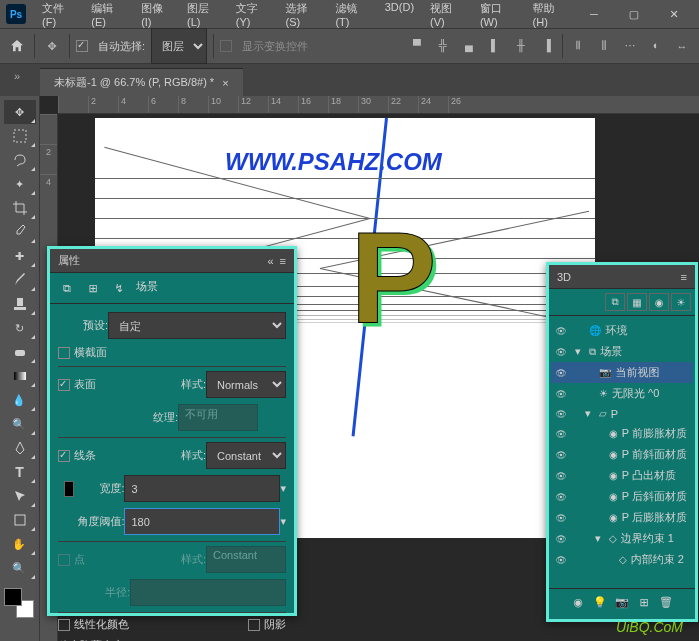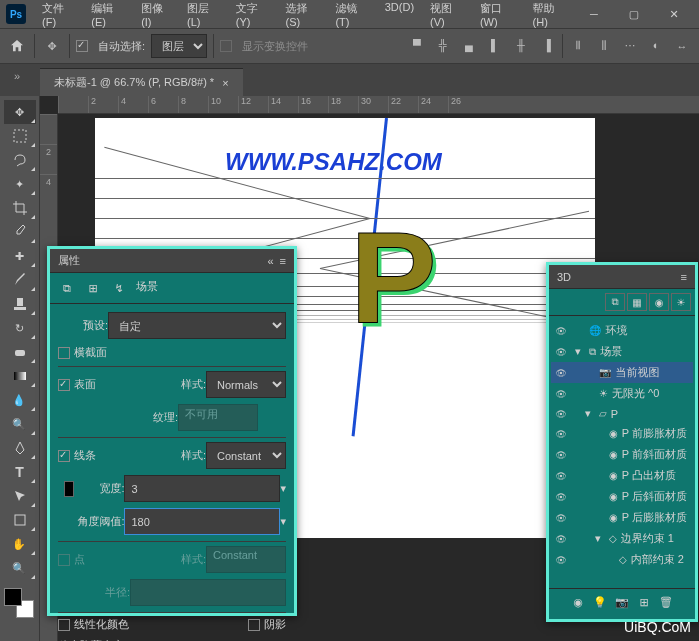--- a/index.html
+++ b/index.html
@@ -8,21 +8,21 @@
 .titlebar { height: 28px; background: #535353; display: flex; align-items: center; padding: 0 6px; }
 .ps-logo { width: 20px; height: 20px; background: #001e36; border-radius: 3px; display: flex; align-items: center; justify-content: center; color: #31a8ff; font-weight: bold; font-size: 10px; }
 .menu { display: flex; margin-left: 8px; flex: 1; }
 .menu-item { padding: 4px 8px; cursor: pointer; }
 .win-controls { display: flex; gap: 2px; }
 .win-btn { width: 38px; height: 24px; display: flex; align-items: center; justify-content: center; cursor: pointer; }
 
 .options-bar { height: 36px; background: #535353; border-top: 1px solid #383838; border-bottom: 1px solid #383838; display: flex; align-items: center; padding: 0 6px; gap: 6px; }
 .home-icon { width: 22px; height: 22px; display: flex; align-items: center; justify-content: center; }
 .divider { width: 1px; height: 24px; background: #383838; }
-.opt-select { background: #3f3f3f; border: 1px solid #2a2a2a; color: #d0d0d0; padding: 2px 6px; height: 24px; font-size: 11px; }
+.opt-select { background: #3f3f3f; border: 1px solid #2a2a2a; color: #d0d0d0; padding: 2px 6px; height: 36px; font-size: 11px; }
 .checkbox { width: 12px; height: 12px; border: 1px solid #888; margin-right: 4px; display: inline-block; vertical-align: middle; }
 .checkbox.checked::after { content: "✓"; color: #d0d0d0; font-size: 10px; position: relative; top: -3px; }
 .opt-icon { width: 22px; height: 22px; display: flex; align-items: center; justify-content: center; cursor: pointer; opacity: 0.85; }
 
 .tab-bar { height: 32px; background: #434343; display: flex; align-items: end; padding-left: 40px; }
 .doc-tab { background: #535353; padding: 6px 14px; font-size: 11px; display: flex; align-items: center; gap: 8px; border-top: 1px solid #2a2a2a; }
 .doc-close { cursor: pointer; }
 
 .main-area { display: flex; height: calc(100% - 96px); position: relative; }
 .toolbar { width: 40px; background: #535353; border-right: 1px solid #383838; display: flex; flex-direction: column; padding-top: 4px; }
@@ -63,21 +63,21 @@
 
 .filter-row { display: flex; justify-content: flex-end; padding: 4px; gap: 2px; border-bottom: 1px solid #2a2a2a; }
 .filter-btn { width: 20px; height: 18px; border: 1px solid #666; display: flex; align-items: center; justify-content: center; cursor: pointer; font-size: 10px; }
 
 .color-swatches { margin-top: 8px; display: flex; position: relative; width: 30px; height: 30px; margin-left: 4px; }
 .swatch-fg { width: 18px; height: 18px; background: #000; border: 1px solid #888; position: absolute; top: 0; left: 0; }
 .swatch-bg { width: 18px; height: 18px; background: #fff; border: 1px solid #888; position: absolute; bottom: 0; right: 0; }
 
 .bottom-btns { position: absolute; bottom: 4px; left: 0; right: 0; display: flex; justify-content: center; gap: 4px; padding: 4px; border-top: 1px solid #2a2a2a; }
 
-.watermark-corner { position: absolute; bottom: 6px; right: 8px; font-size: 14px; color: #ffffff; z-index: 100; }
+.watermark-corner { position: absolute; bottom: 6px; right: 16px; font-size: 14px; font-style: italic; color: #84cc16; z-index: 100; }
 .disabled { opacity: 0.45; }
 .icon-grid { display: flex; gap: 4px; margin-left: auto; }
 </style>
 </head>
 <body>
 
 <div class="titlebar">
   <div class="ps-logo">Ps</div>
   <div class="menu">
     <div class="menu-item">文件(F)</div>

